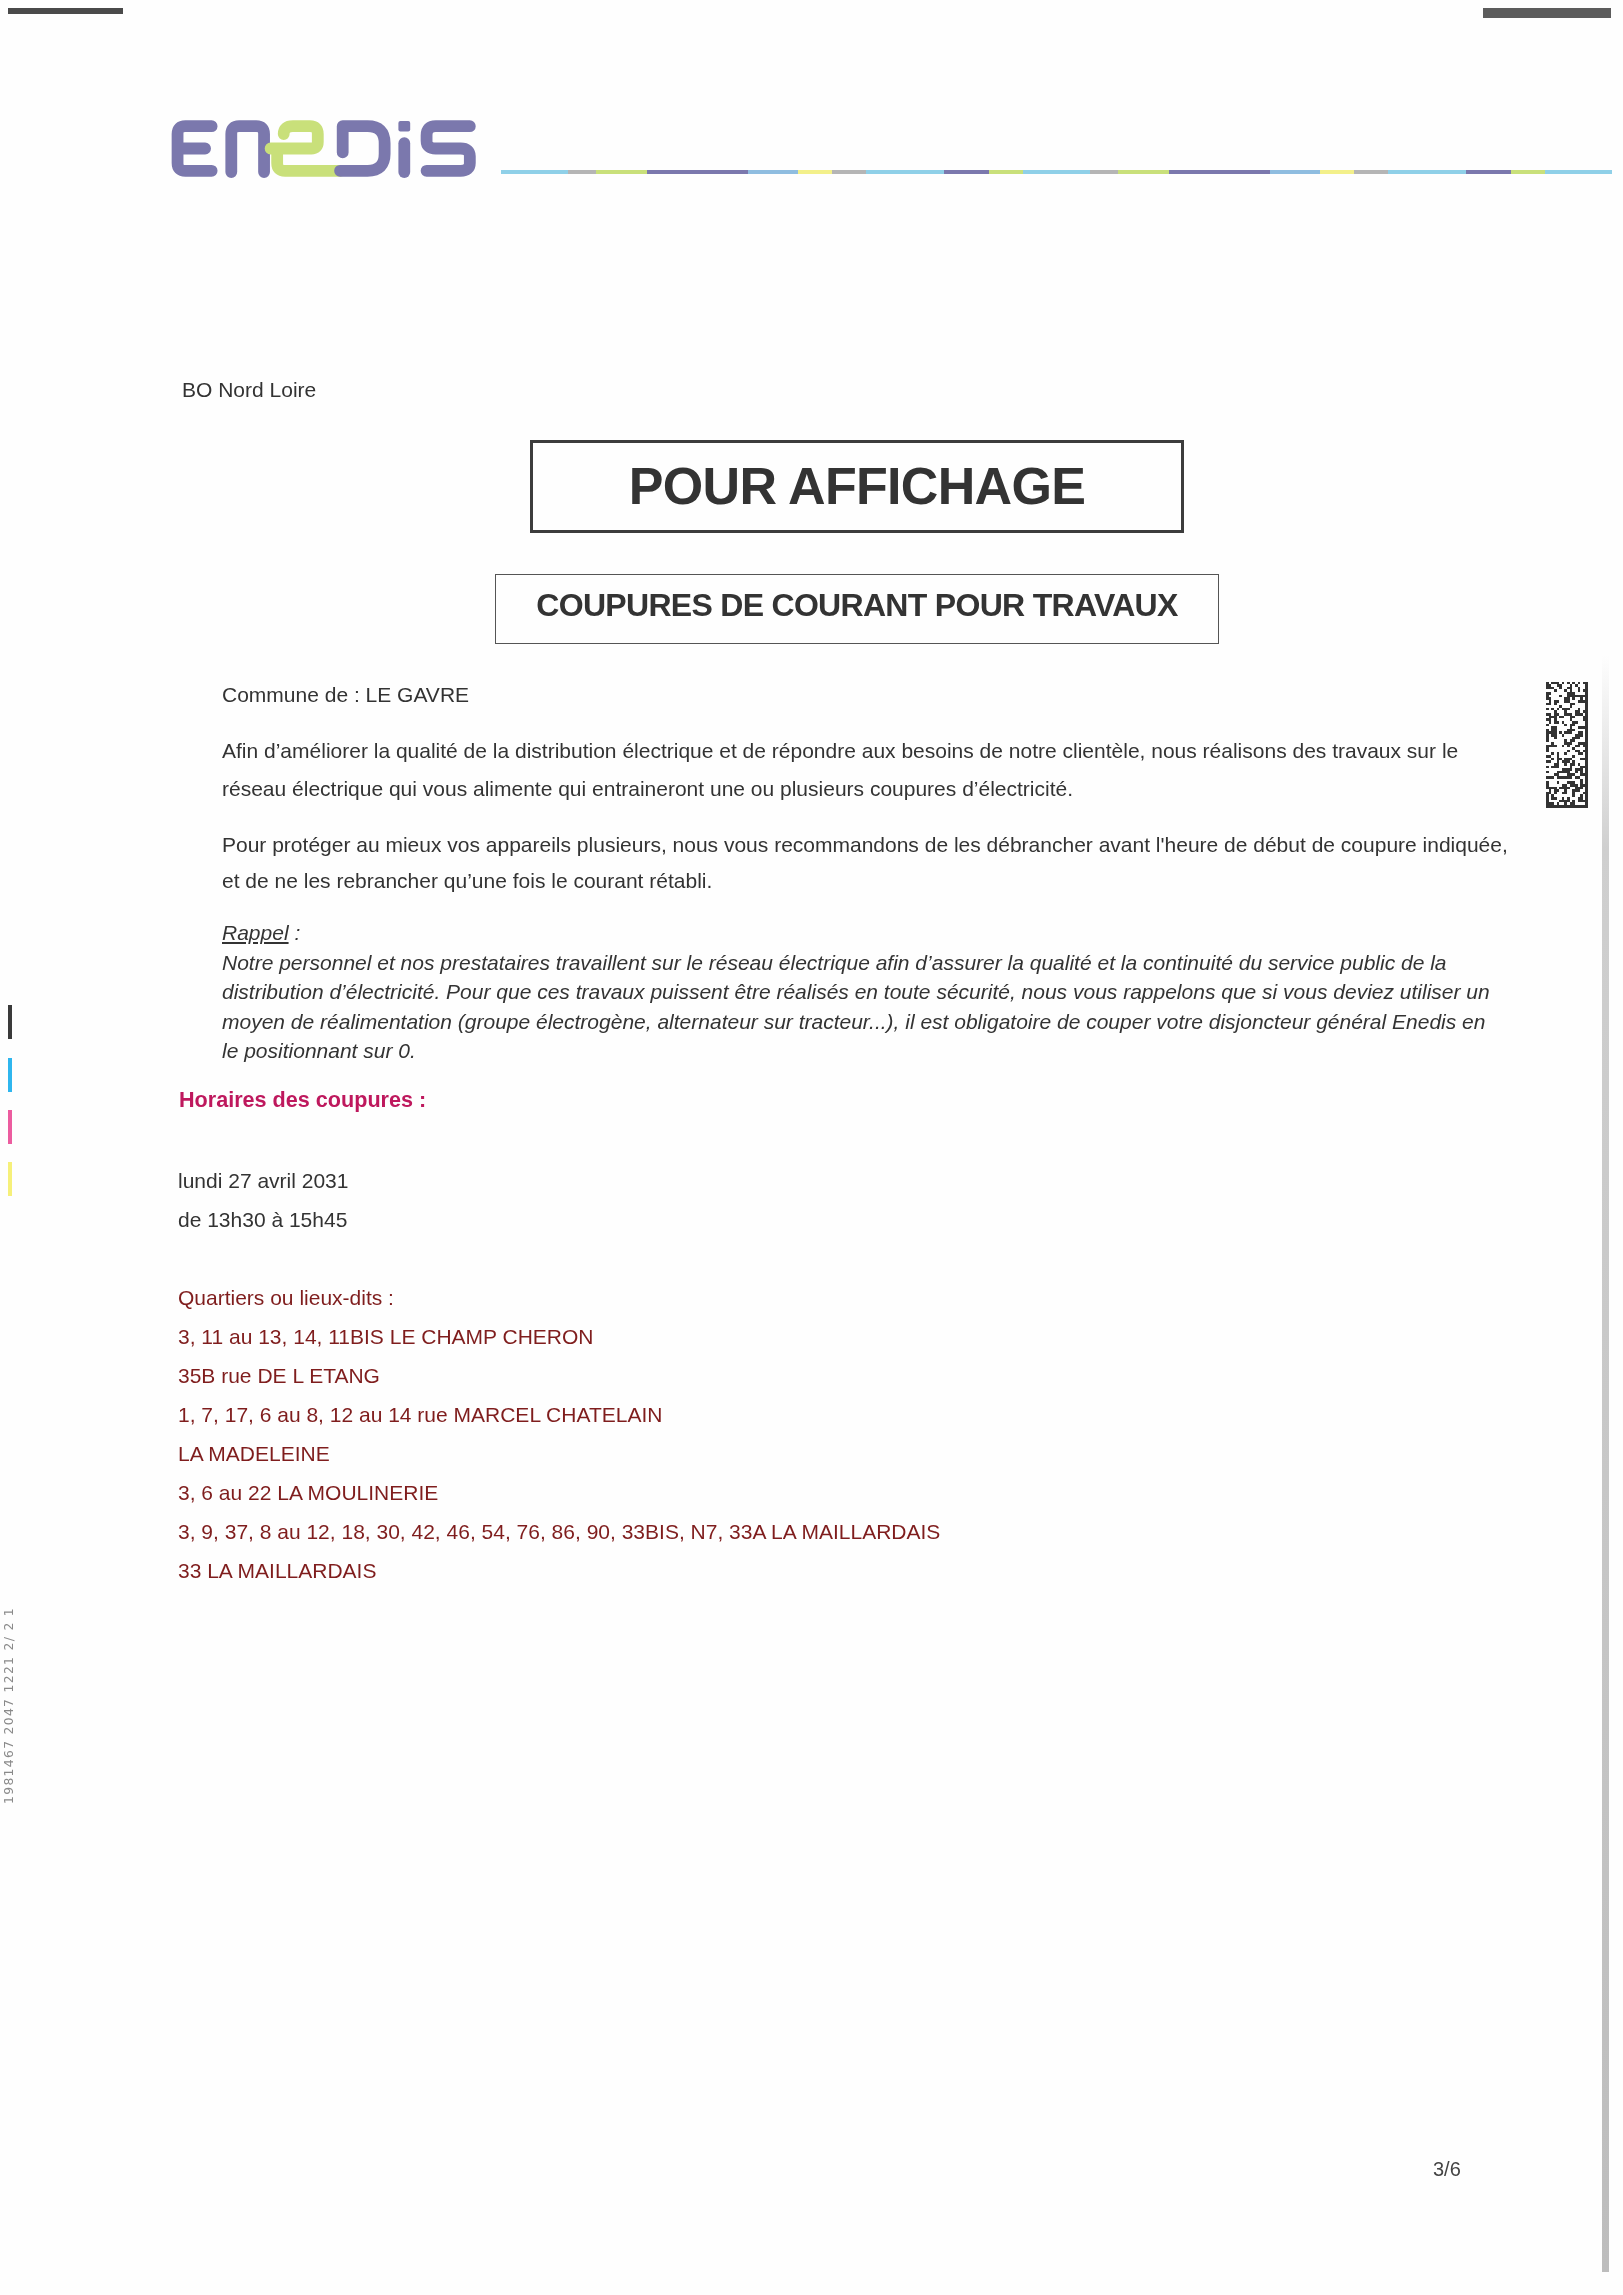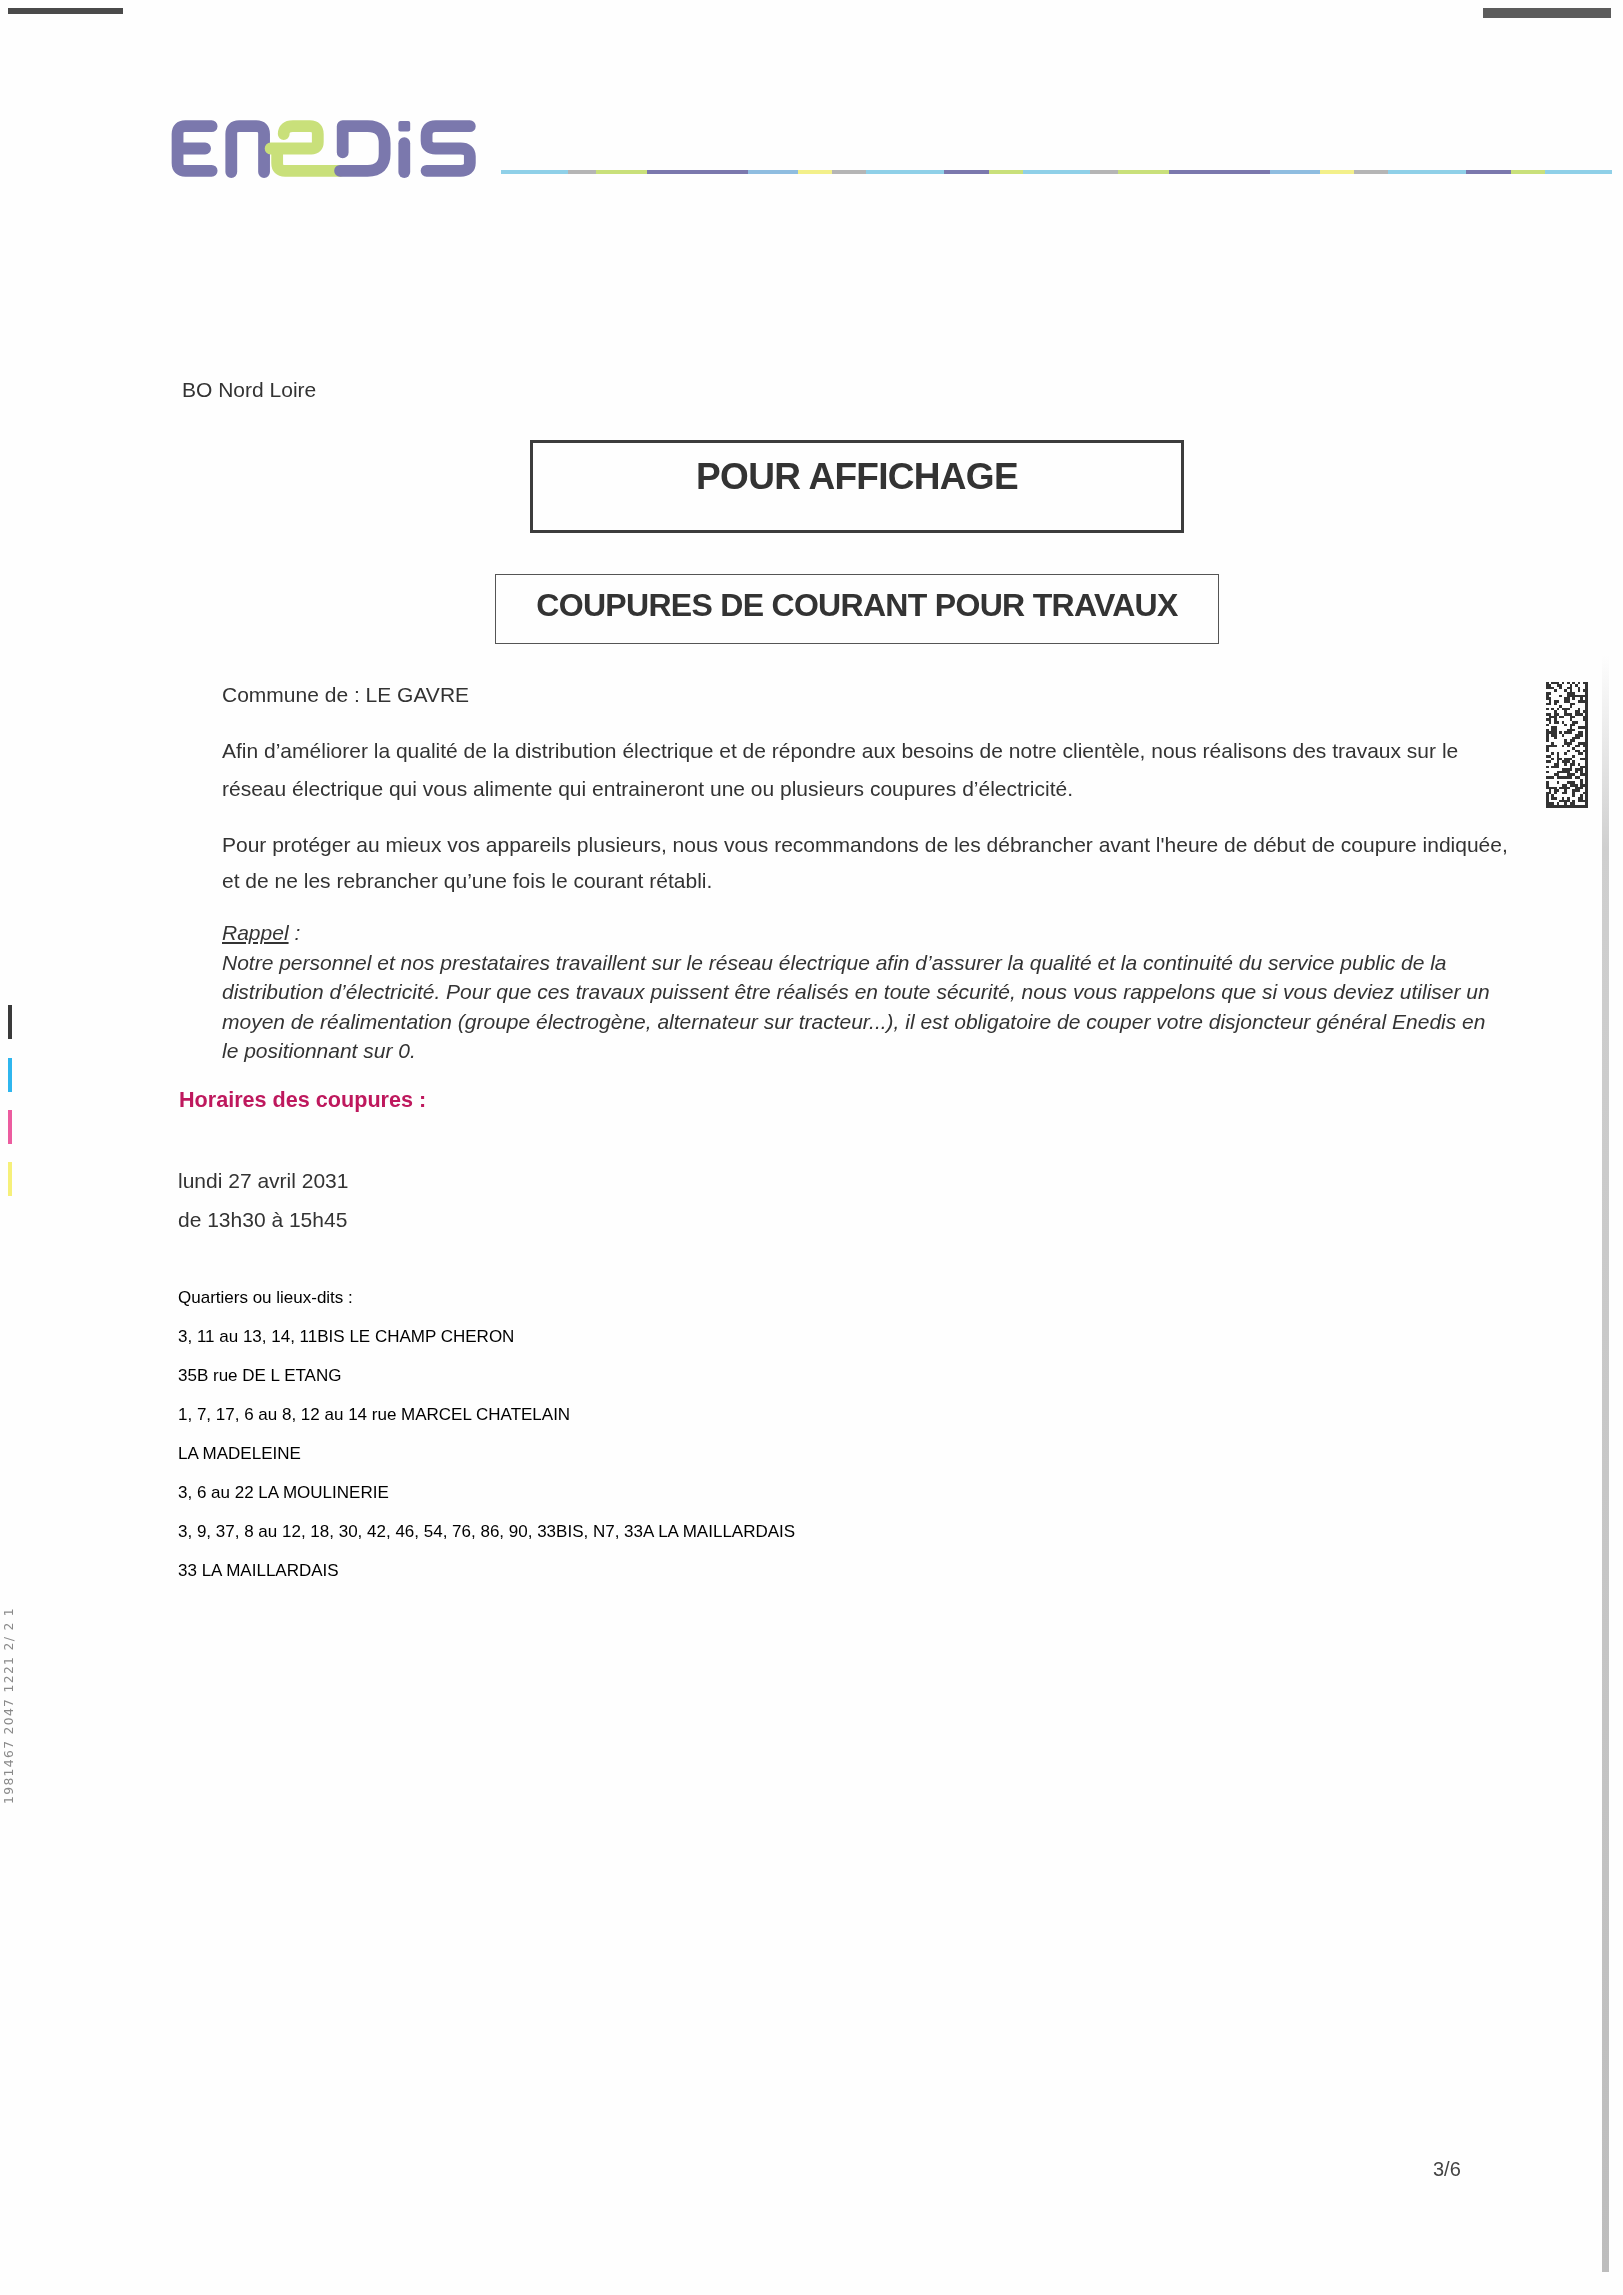--- a/index.html
+++ b/index.html
@@ -30,37 +30,37 @@
     
     .side-code { left: 1.3px; top: 1607px; width: 26px; font-family: "DejaVu Sans", sans-serif;
       font-size: 12.4px; color: #8a8a8a; writing-mode: vertical-rl; transform: rotate(180deg);
       letter-spacing: 1.3px; }
 
     .sender { left: 182px; top: 378px; font-size: 21px; color: #333; }
 
     .box1 { left: 530px; top: 440px; width: 648px; height: 87px;
       border: 3.3px solid #3c3c3c; box-sizing: content-box; }
     .box1 .title { width: 100%; text-align: center; margin-top: 13px;
-      font-size: 37px; font-weight: bold; letter-spacing: -0.7px; color: #333; }
+      font-size: 52px; font-weight: bold; letter-spacing: -0.7px; color: #333; }
 
     .box2 { left: 495px; top: 574px; width: 722px; height: 68px;
       border: 1.3px solid #555; }
     .box2 .title { width: 100%; text-align: center; margin-top: 11.8px;
       font-size: 32px; font-weight: bold; letter-spacing: -0.7px; color: #333; }
 
     .body-text { left: 181px; width: 1303px; font-size: 21px; color: #333; line-height: 38px; margin-left: 41px; }
     .commune { top: 676px; }
     .para1 { top: 732px; }
     .para2 { top: 827px; line-height: 36px; }
     .rappel { top: 918px; font-style: italic; line-height: 29.5px; width: 1283px; }
     .rappel .rappel-label { text-decoration: underline; }
     .horaires-title { left: 179px; top: 1087px; font-size: 21.6px; font-weight: bold; color: #be185d; }
 
     .schedule { left: 178px; top: 1161px; font-size: 21px; color: #333; line-height: 39px; }
-    .places { left: 178px; top: 1278px; font-size: 17px; color: #000000; line-height: 39px; }
+    .places { left: 178px; top: 1278px; font-size: 21px; color: #7f1d1d; line-height: 39px; }
     .places div { white-space: nowrap; }
 
     .page-num { left: 1433px; top: 2158px; font-size: 20px; color: #444; }
   </style>
 </head>
 <body>
 
 <div class="abs scan-mark-tl"></div>
 <div class="abs scan-mark-tr"></div>
 <div class="abs edge-shadow"></div>

